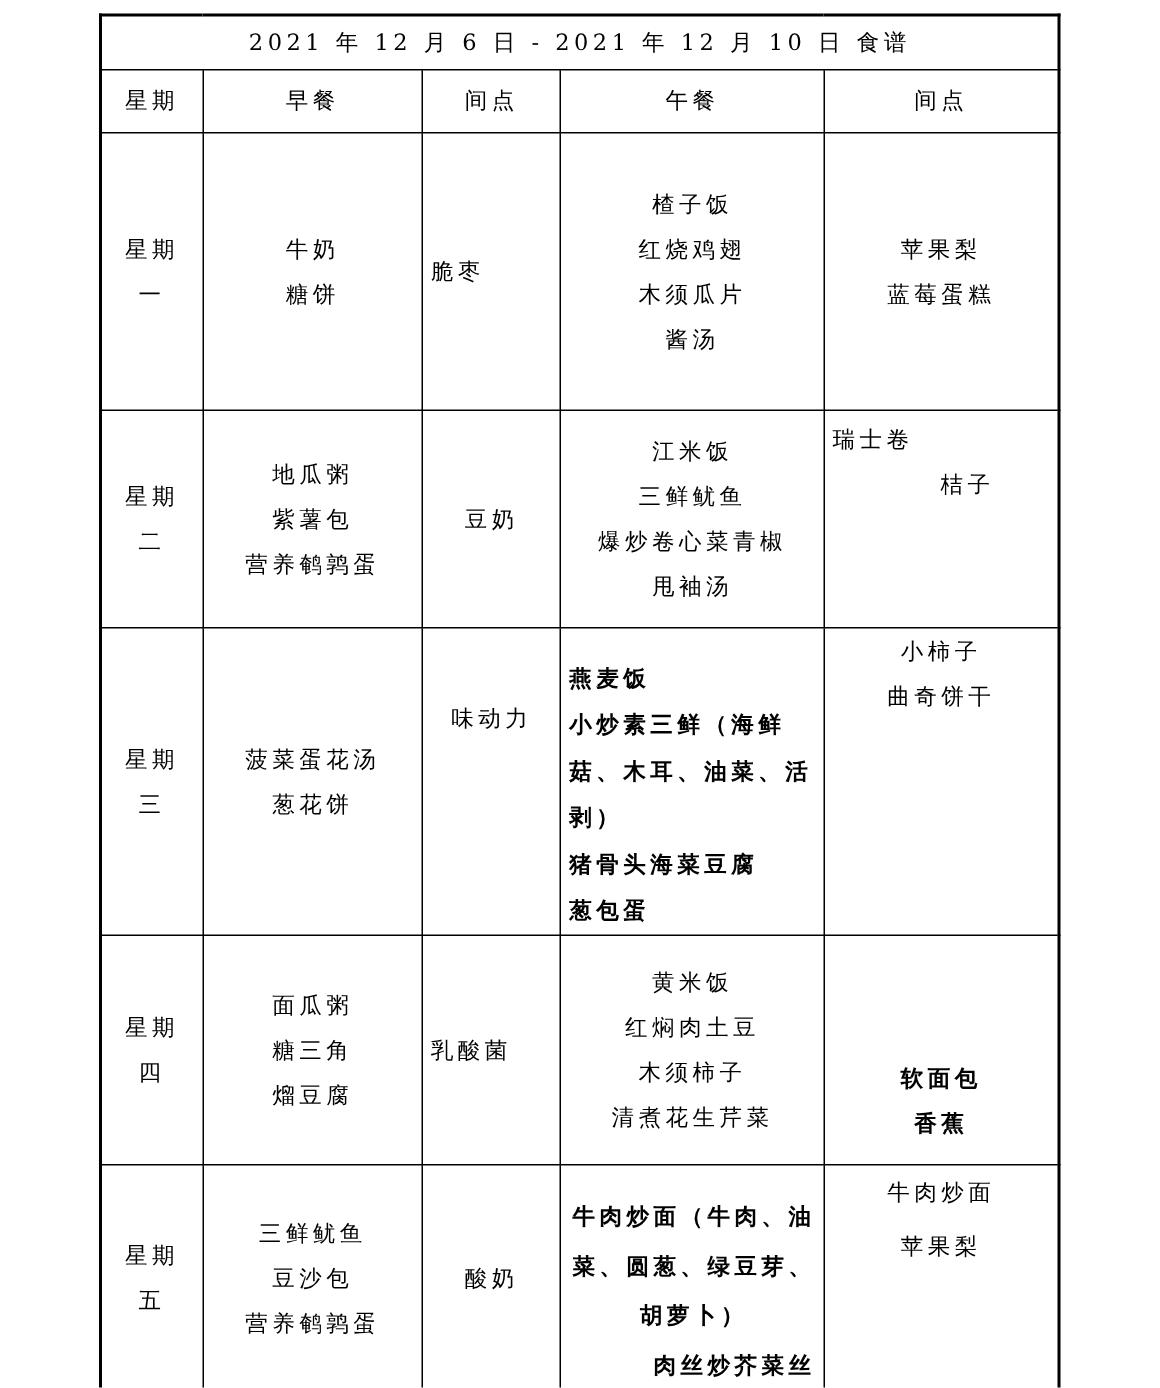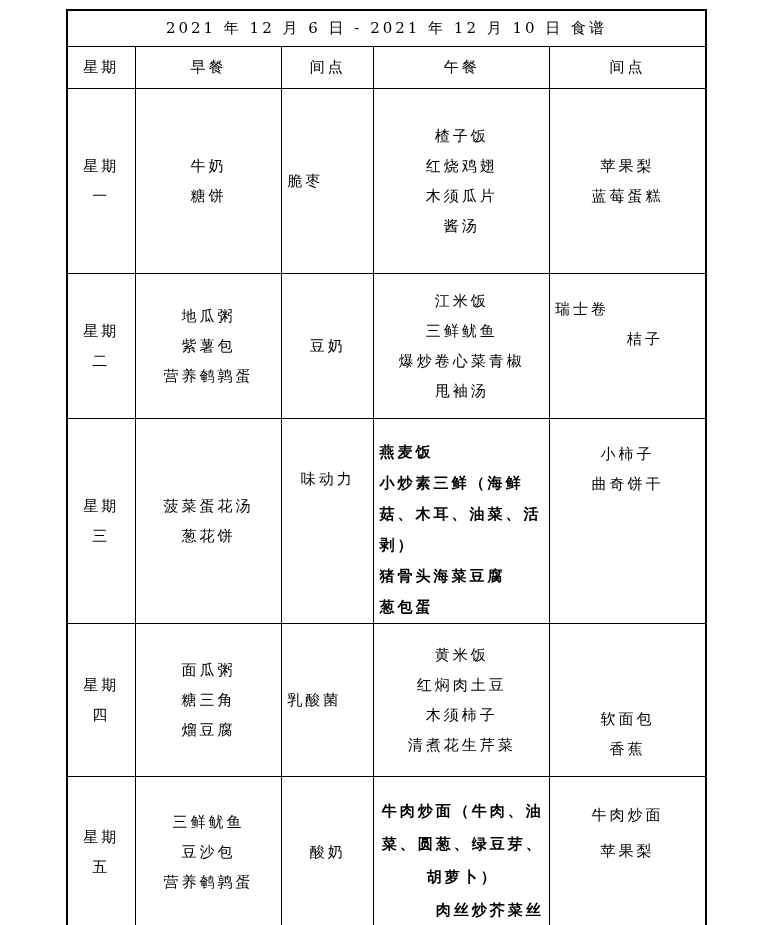--- a/index.html
+++ b/index.html
@@ -47,24 +47,24 @@
   tr.title-row { height: 36px; }
   tr.header-row { height: 42px; }
   tr.r1 { height: 185px; }
   tr.r2 { height: 145px; }
   tr.r3 { height: 195px; }
   tr.r4 { height: 153px; }
   tr.r5 { height: 153px; }
 
   td.left   { text-align: left; padding-left: 5px; padding-right: 3px; margin-top: 13px; }
   td.top    { vertical-align: top; }
-  td.bottom { vertical-align: bottom; }
+  td.bottom { vertical-align: bottom; font-weight: bold; }
   td.pt6  { padding-top: 18px; font-weight: bold; }
-  td.pt8  { padding-top: 20px; }
-  td.pt20 { padding-top: 20px; }
+  td.pt8  { padding-top: 4px; }
+  td.pt20 { }
   td.pt45 { padding-top: 45px; }
   td.pb12 { padding-bottom: 12px; }
   td.lh31 { line-height: 31px; }
   td.lh33 { line-height: 33px; text-align: center; }
   td.lh36 { line-height: 36px; }
 </style>
 </head>
 <body>
 
 <div class="page">

